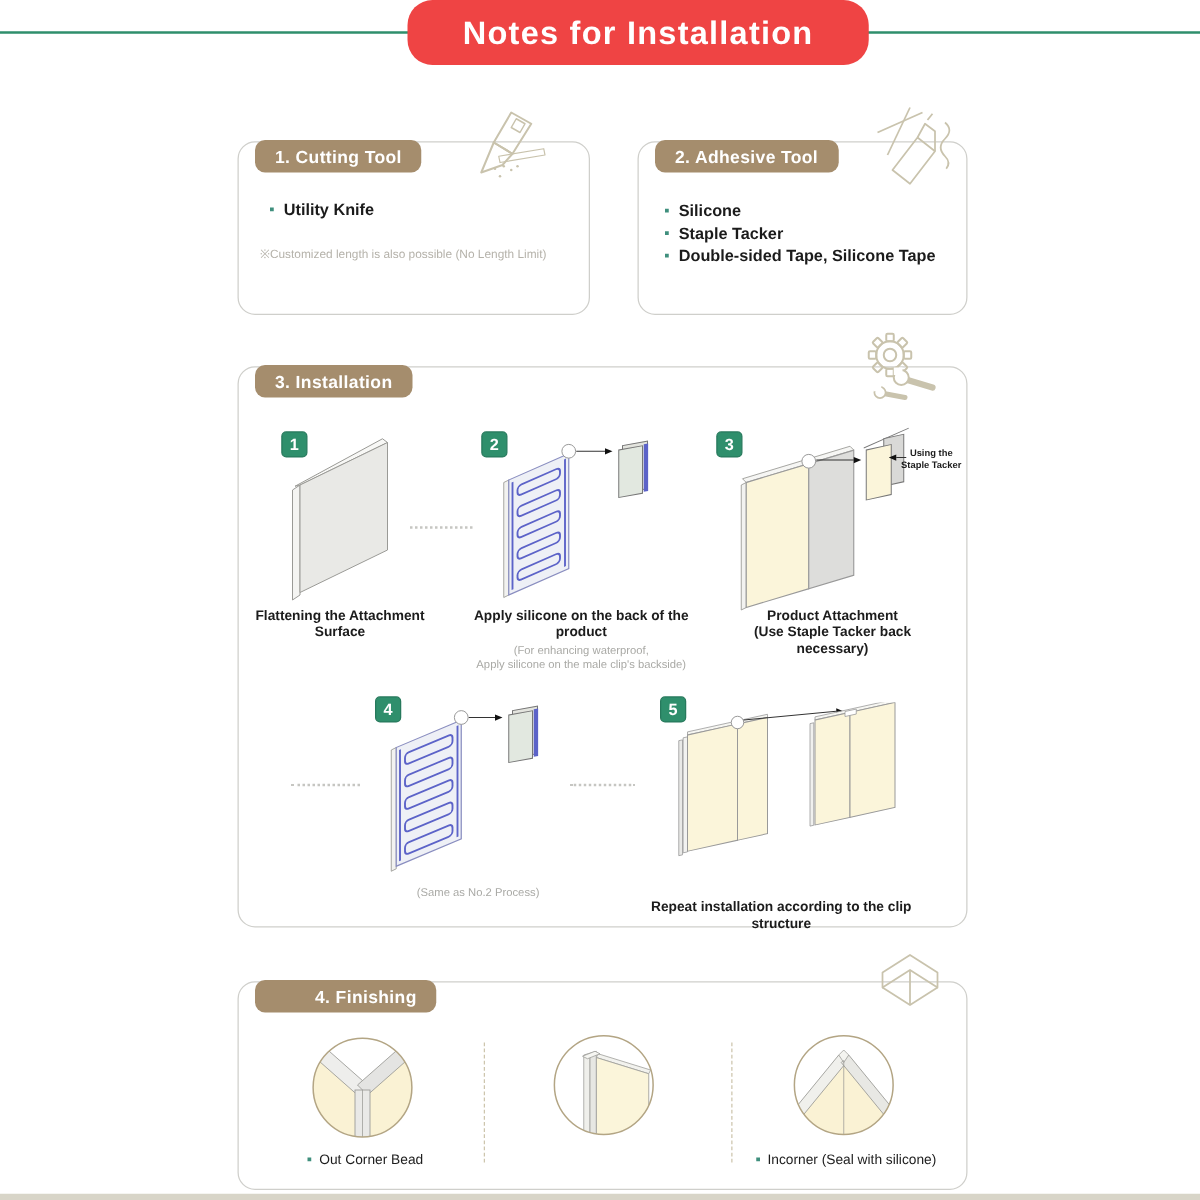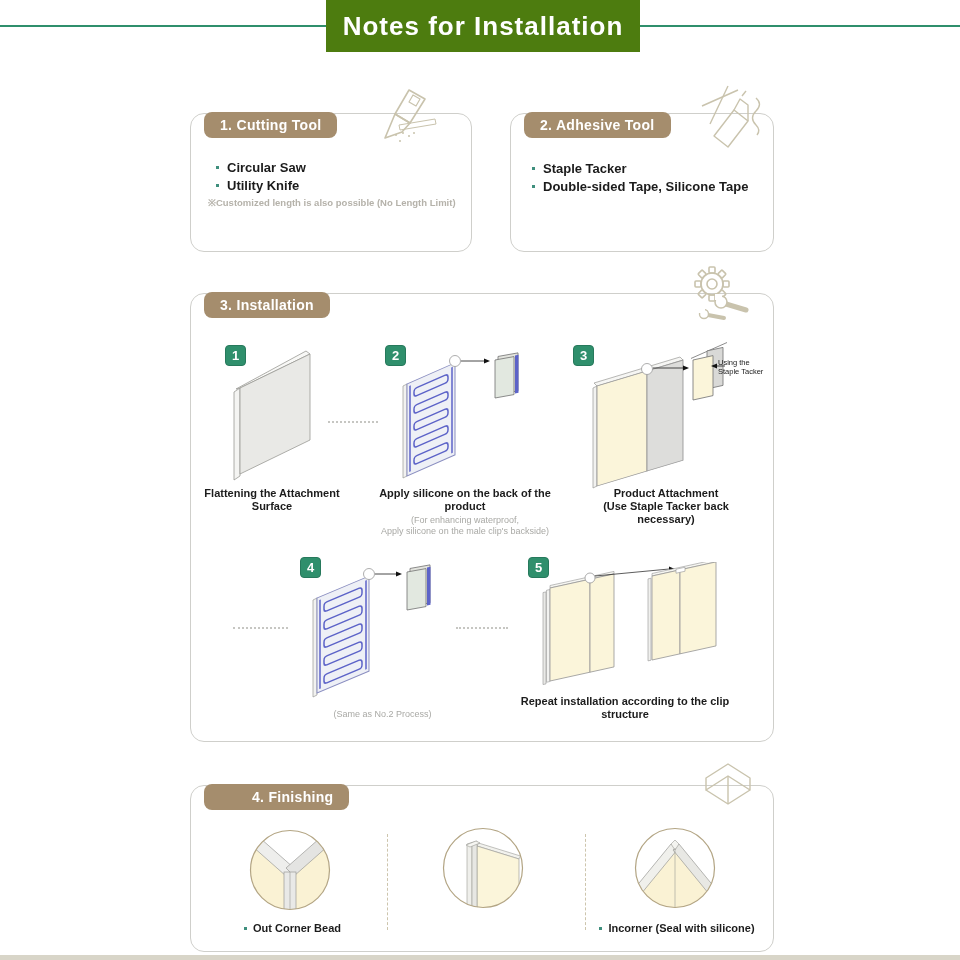--- a/index.html
+++ b/index.html
@@ -1,40 +1,40 @@
 <!DOCTYPE html>
 <html><head>
 <meta charset="utf-8">
 <style>
   html,body{margin:0;padding:0;background:#fff;}
   #canvas{position:relative;width:960px;height:960px;background:#ffffff;
           font-family:"Liberation Sans",sans-serif;overflow:hidden;}
   .abs{position:absolute;}
   
   .hline{top:25px;left:0;width:960px;height:2px;background:#2f8f6c;}
-  .title-badge{left:326px;top:0;width:314px;height:52px;background:#4d7c0f;border-radius:0;
+  .title-badge{left:326px;top:0;width:369px;height:52px;background:#ef4444;border-radius:20px;
                display:flex;align-items:center;justify-content:center;color:#fff;font-weight:bold;
                font-size:26px;letter-spacing:1px;}
   
   .box{border:1px solid #cfcfcb;border-radius:14px;background:#fff;}
   .label-badge{background:#a58d6d;color:#fff;font-weight:bold;font-size:14px;letter-spacing:.3px;
                padding:5px 16px;border-radius:8px;display:inline-block;}
   
   .bullet-row{display:flex;align-items:center;height:18px;font-size:13px;font-weight:bold;color:#1b1b1b;}
   .dot{width:3px;height:3px;background:#3f8f7d;margin-right:8px;flex:0 0 auto;}
-  .note{font-size:9.5px;color:#b5b2aa;font-weight:bold;}
+  .note{font-size:9.5px;color:#b5b2aa;}
   
   .stepnum{width:19px;height:19px;background:#2f8f6c;border:1px solid #27795c;border-radius:4px;
            color:#fff;font-size:13px;font-weight:bold;display:flex;align-items:center;justify-content:center;}
   .cap{font-size:11px;font-weight:bold;color:#1c1c1c;text-align:center;line-height:13px;}
   .sub{font-size:9px;color:#a9a9a5;text-align:center;line-height:11px;font-weight:normal;}
   .dotline{border-top:2px dotted #c6c6c2;height:0;}
   .dashv{border-left:1px dashed #cdc5ad;width:0;}
-  .anno{font-size:7.5px;font-weight:normal;color:#1c1c1c;line-height:9px;}
-  .circle-label{font-size:11px;font-weight:bold;color:#1c1c1c;text-align:center;}
+  .anno{font-size:7.5px;font-weight:bold;color:#1c1c1c;line-height:9px;text-align:center;}
+  .circle-label{font-size:11px;font-weight:normal;color:#1c1c1c;text-align:center;}
   .circle-label .dot{display:inline-block;margin:0 6px 2px 0;}
   .bottom-strip{left:0;top:955px;width:960px;height:5px;background:#d8d5c8;}
   svg{display:block;}
 </style>
 </head>
 <body>
 
 <div id="canvas">
 
   <div class="abs hline"></div>
@@ -53,24 +53,20 @@
       <g fill="#c9c3ad">
         <circle cx="24" cy="47" r="1"></circle>
           <circle cx="31" cy="45" r="1"></circle>
           <circle cx="37" cy="48" r="1"></circle>
         <circle cx="28" cy="53" r="1"></circle>
           <circle cx="42" cy="45" r="1"></circle>
       </g>
     </svg>
   </div>
   <div class="abs" style="left:216px;top:158px;width:230px;">
-    <div class="bullet-row">
-        <span class="dot"></span>
-        <span>Circular Saw</span>
-      </div>
     <div class="bullet-row">
         <span class="dot"></span>
         <span>Utility Knife</span>
       </div>
   </div>
   <div class="abs note" style="left:208px;top:196px;width:260px;">※Customized length is also possible (No Length Limit)</div>
 
   <div class="abs box" style="left:510px;top:113px;width:262px;height:137px;"></div>
   <div class="abs label-badge" style="left:524px;top:112px;">2. Adhesive Tool</div>
   <div class="abs" style="left:698px;top:84px;">
@@ -79,20 +75,24 @@
         <path d="M30,2 L12,40"></path>
         <path d="M4,22 L40,6"></path>
         <path d="M16,52 L36,26 L50,37 L30,63 Z"></path>
         <path d="M36,26 L42,15 L50,21 L50,37"></path>
         <path d="M44,12 L48,7"></path>
         <path d="M58,14 q7,6 0,13 q-7,7 0,14 q5,5 1,10"></path>
       </g>
     </svg>
   </div>
   <div class="abs" style="left:532px;top:159px;width:235px;">
+    <div class="bullet-row">
+        <span class="dot"></span>
+        <span>Silicone</span>
+      </div>
     <div class="bullet-row">
         <span class="dot"></span>
         <span>Staple Tacker</span>
       </div>
     <div class="bullet-row">
         <span class="dot"></span>
         <span>Double-sided Tape, Silicone Tape</span>
       </div>
   </div>
 
@@ -265,21 +265,21 @@
           <rect x="28" y="0" width="36" height="84" fill="#fbf5da" stroke="#999" stroke-width="0.8"></rect>
           <rect x="24" y="-1.5" width="9" height="4" fill="#ffffff" stroke="#999" stroke-width="0.6"></rect>
         </g>
       </g>
     </svg>
   </div>
 
   <div class="abs" style="left:270px;top:695px;width:225px;">
     <div class="sub" style="margin-top:14px;">(Same as No.2 Process)</div>
   </div>
-  <div class="abs cap" style="left:505px;top:695px;width:240px;">Repeat installation according to the clip structure</div>
+  <div class="abs cap" style="left:505px;top:720px;width:240px;">Repeat installation according to the clip structure</div>
 
   <div class="abs box" style="left:190px;top:785px;width:582px;height:165px;"></div>
   <div class="abs label-badge" style="left:204px;top:784px;padding-left:48px;">4. Finishing</div>
   <div class="abs" style="left:700px;top:760px;">
     <svg width="56" height="56" viewBox="0 0 56 56">
       <g fill="none" stroke="#c9c3ad" stroke-width="1.4" stroke-linejoin="round">
         <path d="M6,18 L28,4 L50,18 L50,30 L28,16 L6,30 Z"></path>
         <path d="M6,30 L28,44 L50,30"></path>
         <path d="M28,16 L28,44"></path>
       </g>

